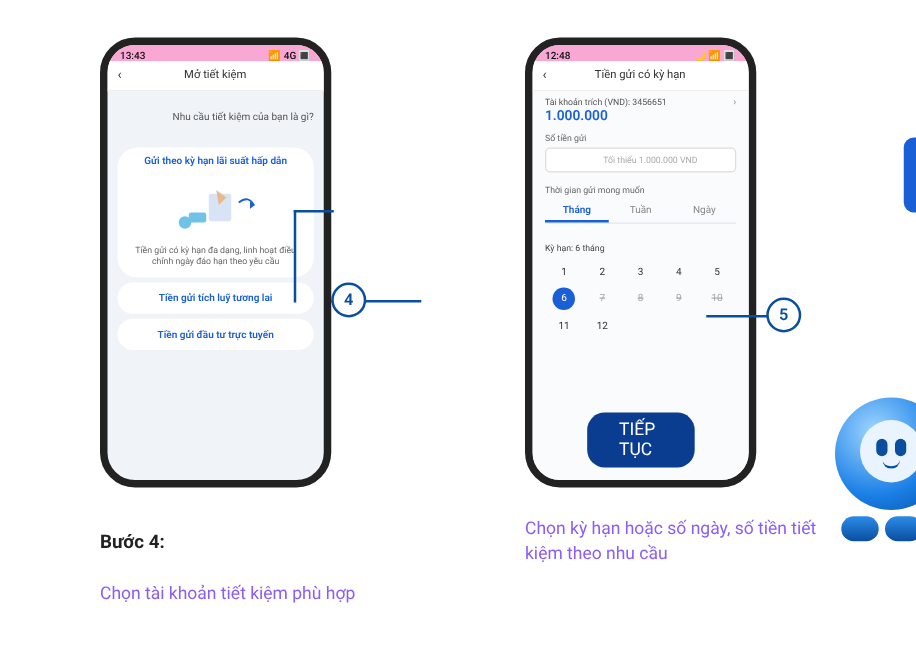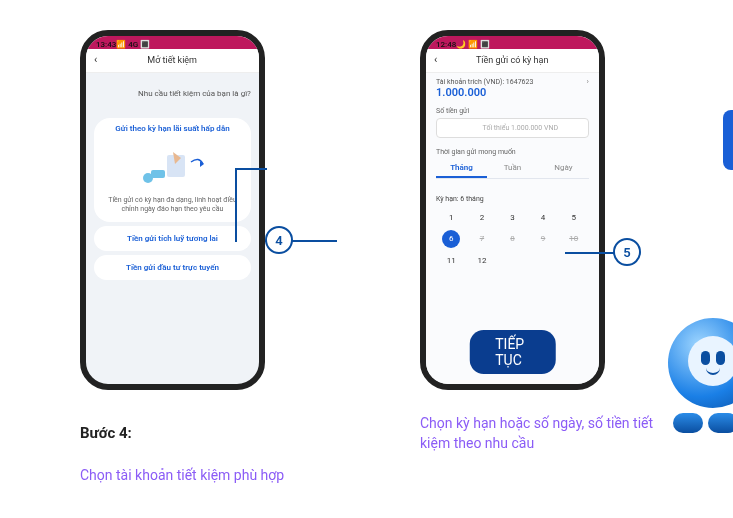--- a/index.html
+++ b/index.html
@@ -18,26 +18,27 @@
     width: 185px;
     height: 360px;
     border: 6px solid #222;
     border-radius: 28px;
     background: #f0f3f7;
     position: relative;
     overflow: hidden;
   }
   .statusbar {
     display: flex;
+    justify-content: space-between;
     align-items: center;
     padding: 4px 10px 0 10px;
     font-size: 8px;
     font-weight: 500;
     color: #111;
-    background: #be185d;
+    background: #f9a8d4;
   }
   .statusbar .right { display: flex; gap: 3px; align-items: center; }
   .screen-header {
     background: #fff;
     display: flex;
     align-items: center;
     padding: 4px 8px 6px 8px;
     gap: 6px;
     font-size: 9px;
     color: #333;
@@ -239,21 +240,21 @@
     <div class="statusbar">
       <span>12:48</span>
       <span class="right">🌙 📶 🔳</span>
     </div>
     <div class="screen-header">
       <span class="back">‹</span>
       <span class="title">Tiền gửi có kỳ hạn</span>
     </div>
     <div class="s5-body">
       <div class="s5-account">
-        <span>Tài khoản trích (VND): 1647623</span>
+        <span>Tài khoản trích (VND): 3456651</span>
         <span style="margin-left:auto;font-size:8px;color:#888">›</span>
       </div>
       <div class="s5-value">1.000.000</div>
       <div class="s5-label" style="margin-top:8px;">Số tiền gửi</div>
       <div class="s5-input">Tối thiểu 1.000.000 VND</div>
       <div class="s5-section-label">Thời gian gửi mong muốn</div>
       <div class="s5-tabs">
         <div class="s5-tab active">Tháng</div>
         <div class="s5-tab">Tuần</div>
         <div class="s5-tab">Ngày</div>

